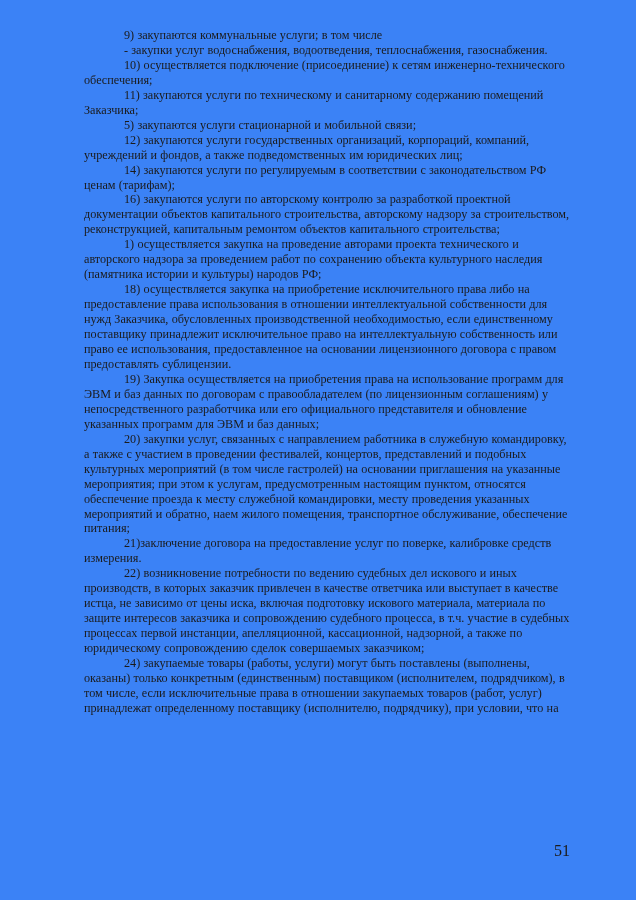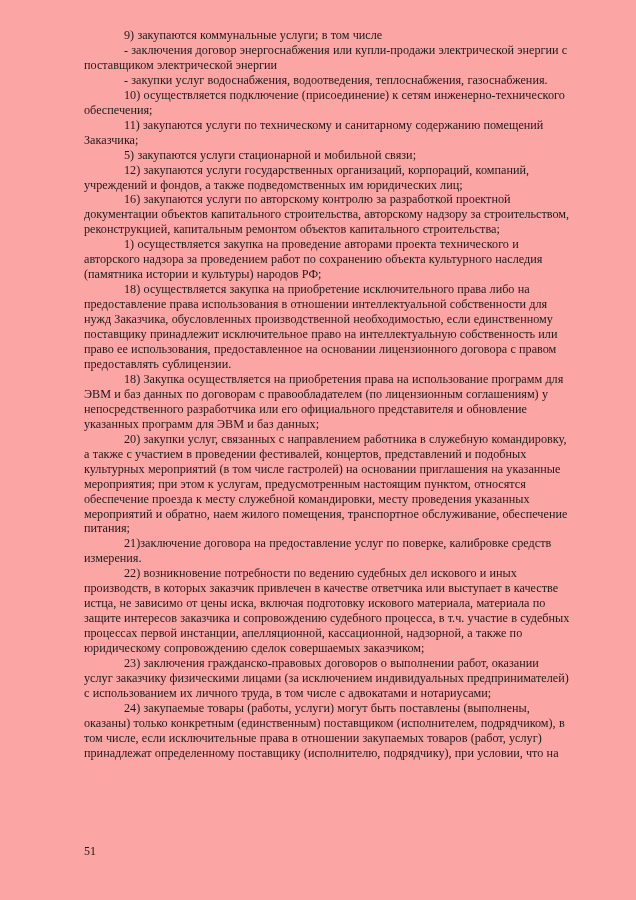--- a/index.html
+++ b/index.html
@@ -12,21 +12,21 @@
     height: 900px;
     position: relative;
     font-family: "Liberation Serif", serif;
     overflow: hidden;
   }
   .page {
     position: absolute;
     left: 0; top: 0;
     width: 636px;
     height: 900px;
-    background: #fca5a5;
+    background: #3b82f6;
   }
   .text-block {
     position: absolute;
     left: 84px;
     top: 28px;
     width: 486px;
   }
   .text-block p {
     margin: 0;
     padding: 0;
@@ -35,41 +35,41 @@
     line-height: 14.95px;
     color: #1b1b1b;
     text-align: left;
     word-spacing: 0.2px;
   }
   .page-number {
     position: absolute;
     top: 844px;
     left: 84px;
     width: 486px;
-    font-size: 12px;
+    text-align: right;
+    font-size: 16px;
     line-height: 14px;
     color: #1b1b1b;
   }
 </style>
 </head>
 <body>
 
 <div class="page">
   <div class="text-block">
     <p>9) закупаются коммунальные услуги; в том числе</p>
-    <p>- заключения договор энергоснабжения или купли-продажи электрической энергии с поставщиком электрической энергии</p>
     <p>- закупки услуг водоснабжения, водоотведения, теплоснабжения, газоснабжения.</p>
     <p>10) осуществляется подключение (присоединение) к сетям инженерно-технического обеспечения;</p>
     <p>11) закупаются услуги по техническому и санитарному содержанию помещений Заказчика;</p>
     <p>5) закупаются услуги стационарной и мобильной связи;</p>
     <p>12) закупаются услуги государственных организаций, корпораций, компаний, учреждений и фондов, а также подведомственных им юридических лиц;</p>
+    <p>14) закупаются услуги по регулируемым в соответствии с законодательством РФ ценам (тарифам);</p>
     <p>16) закупаются услуги по авторскому контролю за разработкой проектной документации объектов капитального строительства, авторскому надзору за строительством, реконструкцией, капитальным ремонтом объектов капитального строительства;</p>
     <p>1) осуществляется закупка на проведение авторами проекта технического и авторского надзора за проведением работ по сохранению объекта культурного наследия (памятника истории и культуры) народов РФ;</p>
     <p>18) осуществляется закупка на приобретение исключительного права либо на предоставление права использования в отношении интеллектуальной собственности для нужд Заказчика, обусловленных производственной необходимостью, если единственному поставщику принадлежит исключительное право на интеллектуальную собственность или право ее использования, предоставленное на основании лицензионного договора с правом предоставлять сублицензии.</p>
-    <p>18) Закупка осуществляется на приобретения права на использование программ для ЭВМ и баз данных по договорам с правообладателем (по лицензионным соглашениям) у непосредственного разработчика или его официального представителя и обновление указанных программ для ЭВМ и баз данных;</p>
+    <p>19) Закупка осуществляется на приобретения права на использование программ для ЭВМ и баз данных по договорам с правообладателем (по лицензионным соглашениям) у непосредственного разработчика или его официального представителя и обновление указанных программ для ЭВМ и баз данных;</p>
     <p>20) закупки услуг, связанных с направлением работника в служебную командировку, а также с участием в проведении фестивалей, концертов, представлений и подобных культурных мероприятий (в том числе гастролей) на основании приглашения на указанные мероприятия; при этом к услугам, предусмотренным настоящим пунктом, относятся обеспечение проезда к месту служебной командировки, месту проведения указанных мероприятий и обратно, наем жилого помещения, транспортное обслуживание, обеспечение питания;</p>
     <p>21)заключение договора на предоставление услуг по поверке, калибровке средств измерения.</p>
     <p>22) возникновение потребности по ведению судебных дел искового и иных производств, в которых заказчик привлечен в качестве ответчика или выступает в качестве истца, не зависимо от цены иска, включая подготовку искового материала, материала по защите интересов заказчика и сопровождению судебного процесса, в т.ч. участие в судебных процессах первой инстанции, апелляционной, кассационной, надзорной, а также по юридическому сопровождению сделок совершаемых заказчиком;</p>
-    <p>23) заключения гражданско-правовых договоров о выполнении работ, оказании услуг заказчику физическими лицами (за исключением индивидуальных предпринимателей) с использованием их личного труда, в том числе с адвокатами и нотариусами;</p>
     <p>24) закупаемые товары (работы, услуги) могут быть поставлены (выполнены, оказаны) только конкретным (единственным) поставщиком (исполнителем, подрядчиком), в том числе, если исключительные права в отношении закупаемых товаров (работ, услуг) принадлежат определенному поставщику (исполнителю, подрядчику), при условии, что на</p>
   </div>
   <div class="page-number">51</div>
 </div>
 
 </body></html>

